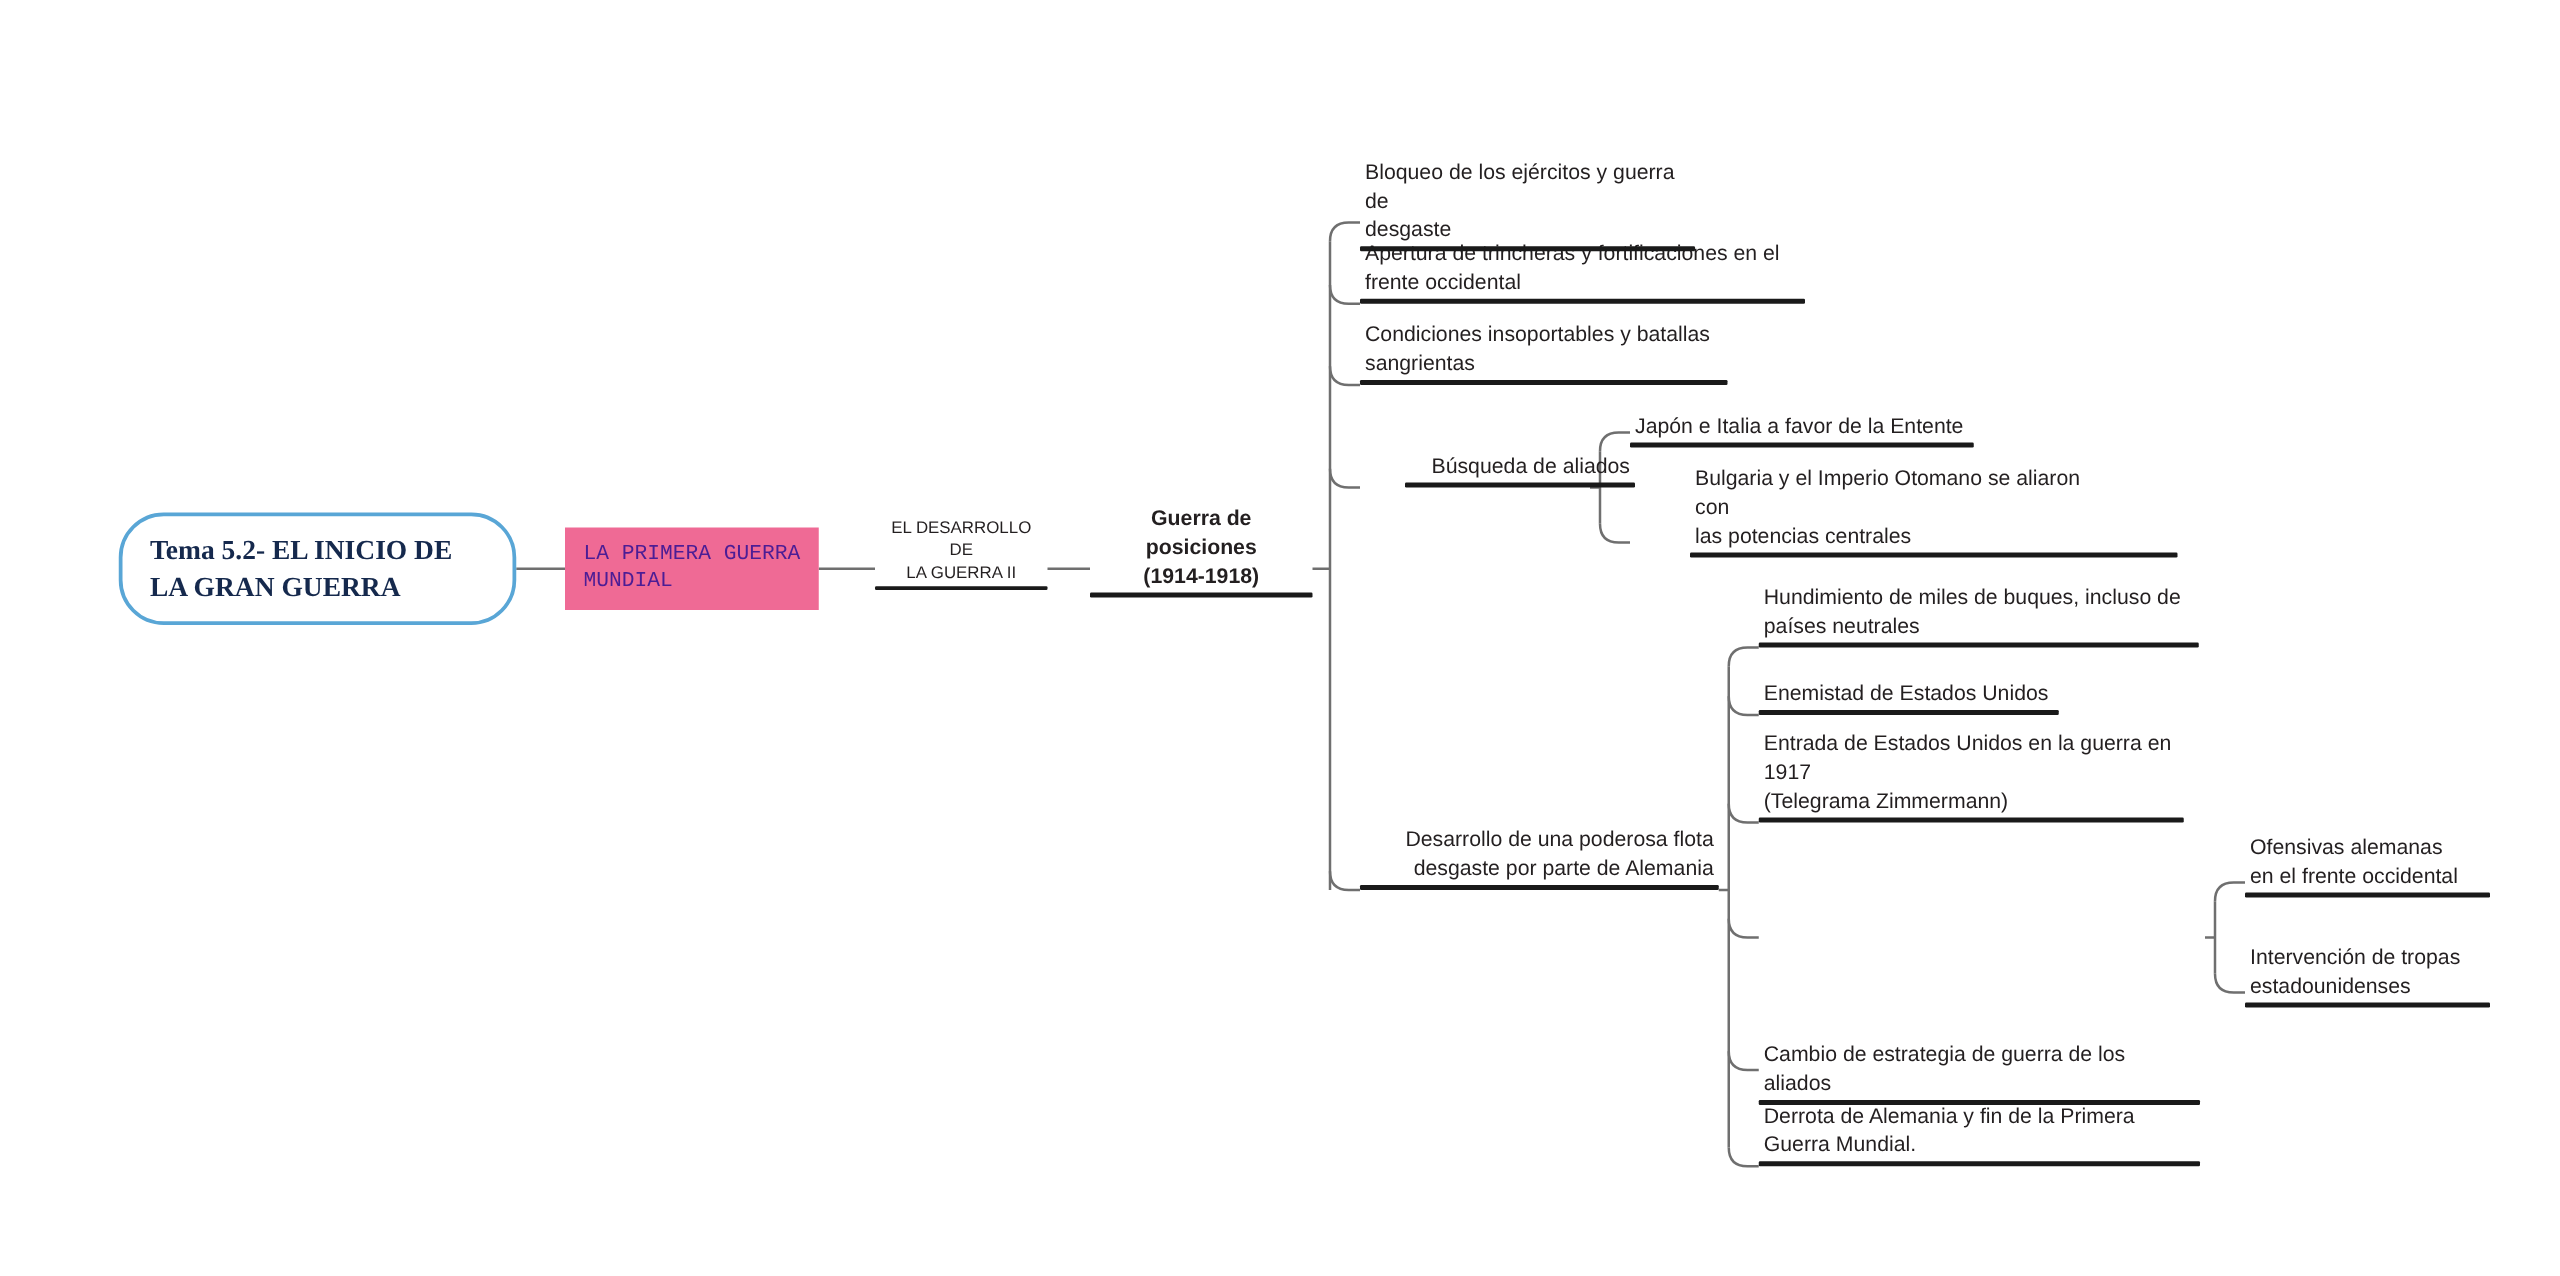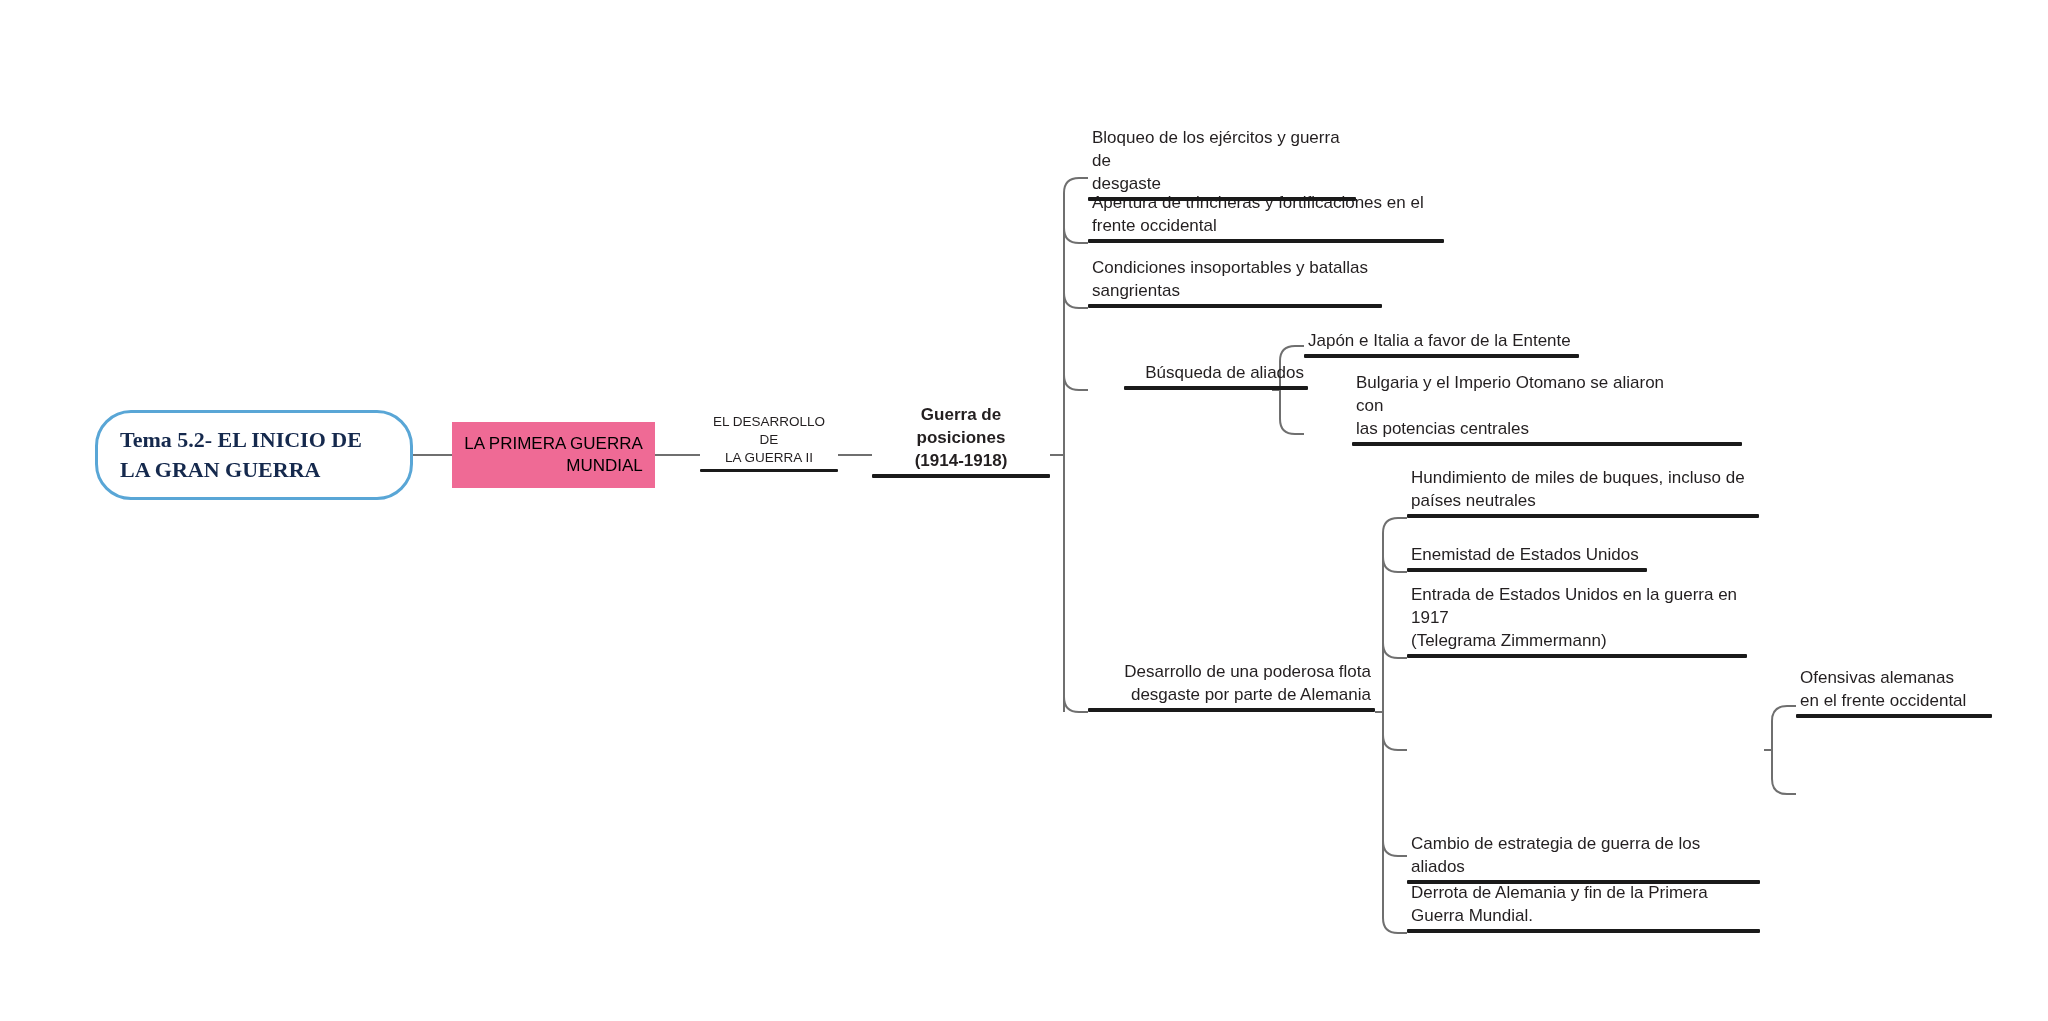--- a/index.html
+++ b/index.html
@@ -74,25 +74,25 @@
   
   #pink-node {
     position: absolute;
     background: #ef6a95;
     display: flex;
     align-items: center;
     justify-content: center;
     box-sizing: border-box;
   }
   #pink-node .pink-label {
-    color: #000000;
-    font-family: Liberation Sans, sans-serif;
+    color: #4c1d95;
+    font-family: Liberation Mono, monospace;
     font-size: 17px;
     line-height: 22px;
-    text-align: right;
+    text-align: left;
     white-space: pre-line;
     padding: 0 6px;
   }
 
   
   #l2-node .label {
     font-size: 13.5px;
     line-height: 18px;
     text-align: center;
     color: #231f20;
@@ -269,14 +269,19 @@
 Guerra Mundial.</span>
     <span class="rule"></span>
   </div>
 
   <div class="node align-left" style="left:1796px; top:666px; width:196px;">
     <span class="label">Ofensivas alemanas
 en el frente occidental</span>
     <span class="rule"></span>
   </div>
 
+  <div class="node align-left" style="left:1796px; top:754px; width:196px;">
+    <span class="label">Intervención de tropas
+estadounidenses</span>
+    <span class="rule"></span>
+  </div>
 
 </div>
 
 </body></html>

